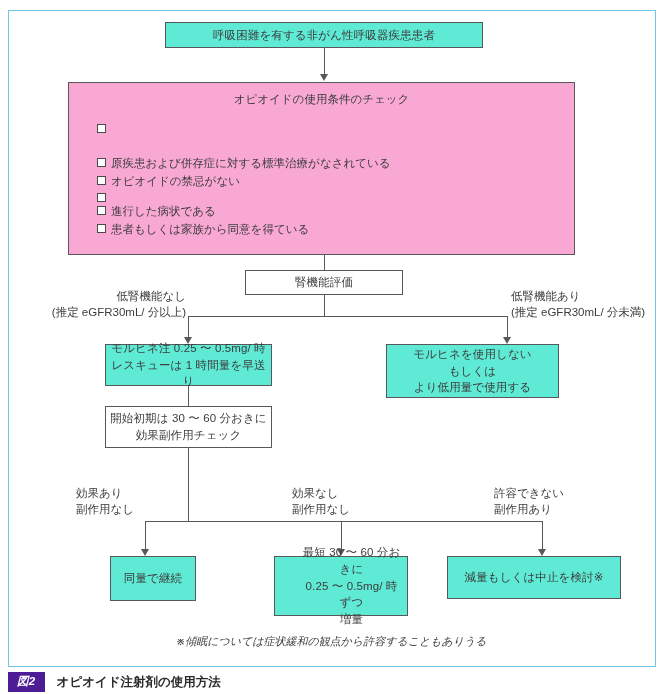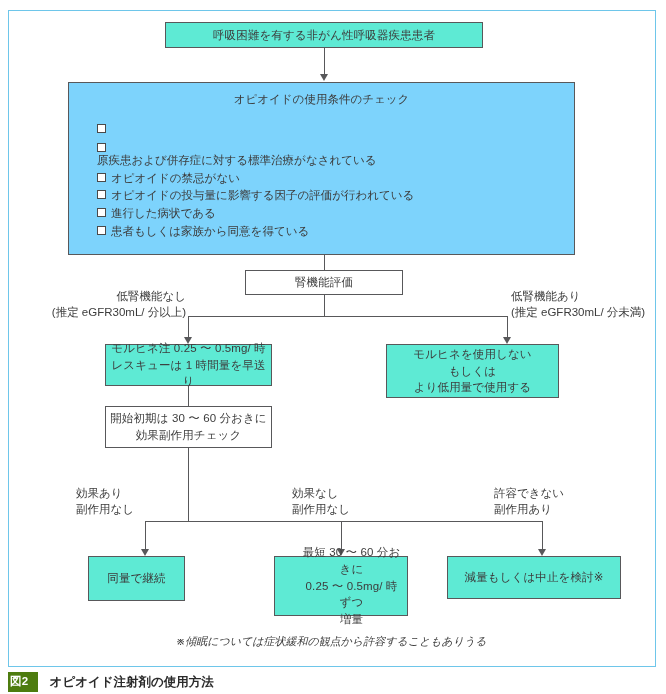--- a/index.html
+++ b/index.html
@@ -49,40 +49,40 @@
 
   
   #checklist-box {
     position: absolute;
     left: 68px;
     top: 82px;
     width: 507px;
     height: 173px;
     box-sizing: border-box;
     border: 1.2px solid #58585a;
-    background: #7dd3fc;
+    background: #f9a8d4;
   }
   #checklist-title {
     text-align: center;
     font-size: 11.5px;
     color: #3c3c3c;
     margin-top: 9px;
   }
   #checklist-items {
     margin: 14px 0 0 28px;
   }
   .check-row {
     display: flex;
     align-items: flex-start;
     font-size: 11.5px;
     line-height: 1.45;
     color: #3c3c3c;
     margin-bottom: 1px;
   }
-  .check-row.gap { margin-top: 7px; flex-direction: column; }
+  .check-row.gap { margin-top: 22px; }
   .checkbox {
     flex: 0 0 auto;
     width: 9px;
     height: 9px;
     border: 1.1px solid #4a4a4a;
     background: #ffffff;
     margin-right: 5px;
     margin-top: 3px;
     box-sizing: border-box;
   }
@@ -125,26 +125,27 @@
 
   
   #caption-row {
     position: absolute;
     left: 8px;
     top: 672px;
     display: flex;
     align-items: center;
   }
   #caption-tag {
-    background: #4d7c0f;
+    background: #4c1d95;
     color: #ffffff;
     font-size: 11.5px;
     font-weight: bold;
-    padding: 2px 9px 3px 2px;
+    padding: 2px 9px 3px 9px;
     letter-spacing: .03em;
+    font-style: italic;
   }
   #caption-title {
     margin-left: 12px;
     font-size: 12.5px;
     font-weight: bold;
     color: #2b2b2b;
   }
 </style>
 </head>
 <body>
@@ -167,21 +168,20 @@
       <div class="check-row gap">
         <span class="checkbox"></span>
         <span class="check-text">原疾患および併存症に対する標準治療がなされている</span>
       </div>
       <div class="check-row">
         <span class="checkbox"></span>
         <span class="check-text">オピオイドの禁忌がない</span>
       </div>
       <div class="check-row">
         <span class="checkbox"></span>
-        <span class="check-text">オピオイドの投与量に影響する因子の評価が行われている</span>
       </div>
       <div class="check-row">
         <span class="checkbox"></span>
         <span class="check-text">進行した病状である</span>
       </div>
       <div class="check-row">
         <span class="checkbox"></span>
         <span class="check-text">患者もしくは家族から同意を得ている</span>
       </div>
     </div>
@@ -237,21 +237,21 @@
 <div class="vline" style="left:542px; top:521px; height:30px;"></div>
 <div class="arrowhead" style="left:538px; top:549px;"></div>
 
 <div class="flabel" style="left:76px; top:485px; width:100px;">効果あり
 副作用なし</div>
 <div class="flabel" style="left:292px; top:485px; width:100px;">効果なし
 副作用なし</div>
 <div class="flabel" style="left:494px; top:485px; width:100px;">許容できない
 副作用あり</div>
 
-<div class="node blue" id="node-continue" style="left:88px; top:556px; width:97px; height:45px;">
+<div class="node blue" id="node-continue" style="left:110px; top:556px; width:86px; height:45px;">
   <span>同量で継続</span>
 </div>
 
 <div class="node blue left" id="node-increase" style="left:274px; top:556px; width:134px; height:60px; white-space:pre-line; text-align:center; justify-content:center;padding-left:25px;">
   <span>最短 30 〜 60 分おきに
 0.25 〜 0.5mg/ 時ずつ
 増量</span>
 </div>
 
 <div class="node blue" id="node-reduce" style="left:447px; top:556px; width:174px; height:43px;">

